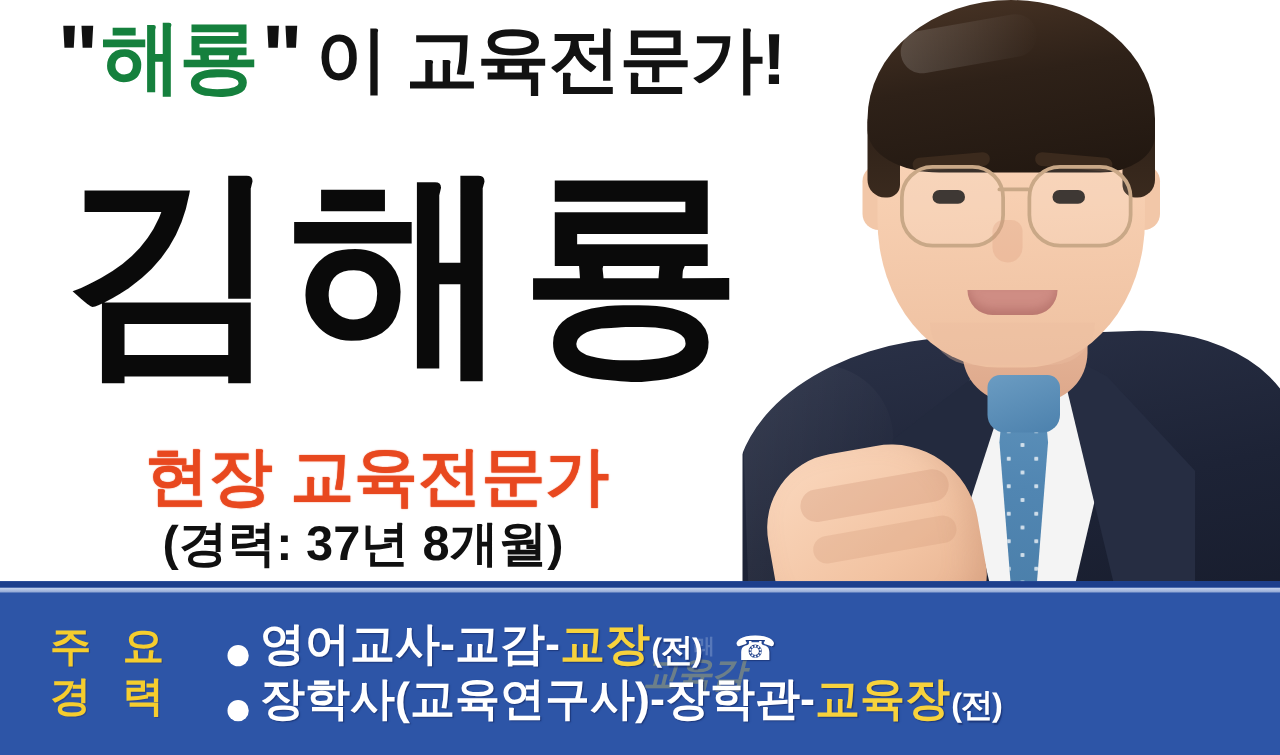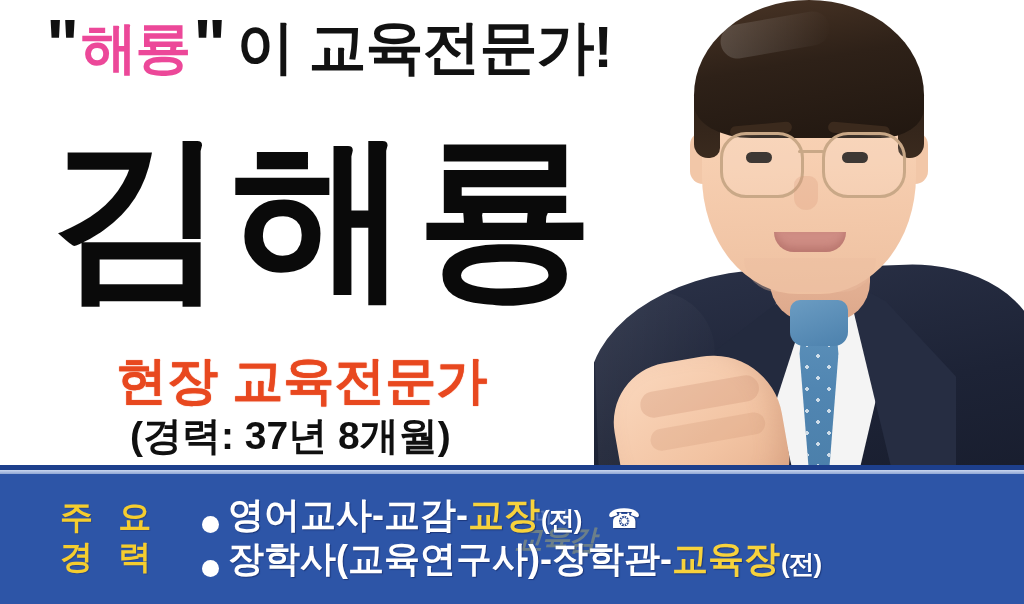--- a/index.html
+++ b/index.html
@@ -28,23 +28,23 @@
   }
   .hl-quote{
     font-size:70px;
     font-weight:900;
     color:#111111;
     letter-spacing:-2px;
     line-height:1;
     transform:translateY(2px);
   }
   .hl-blue{
-    font-size:56px;
-    font-weight:900;
-    color:#ec4899;
+    font-size:64px;
+    font-weight:900;
+    color:#15803d;
     letter-spacing:-2px;
     line-height:1;
     margin:0 4px;
   }
   .hl-black{
     font-size:58px;
     font-weight:900;
     color:#121212;
     letter-spacing:-1px;
     line-height:1;
@@ -302,21 +302,21 @@
   .wm-sub{
     font-size:13px;font-weight:700;color:#cdd8ee;letter-spacing:1px;margin-top:2px;
   }
 
   .footer-inner{
     position:relative;
     z-index:3;
     display:flex;
     align-items:center;
     height:100%;
-    padding-left:60px;
+    padding-left:40px;
   }
   .label-block{
     width:132px;
     flex:0 0 132px;
     color:#f5cd2e;
     font-weight:900;
     font-size:33px;
     line-height:1.22;
     letter-spacing:8px;
     text-shadow:1px 1px 0 rgba(40,60,120,.55);

